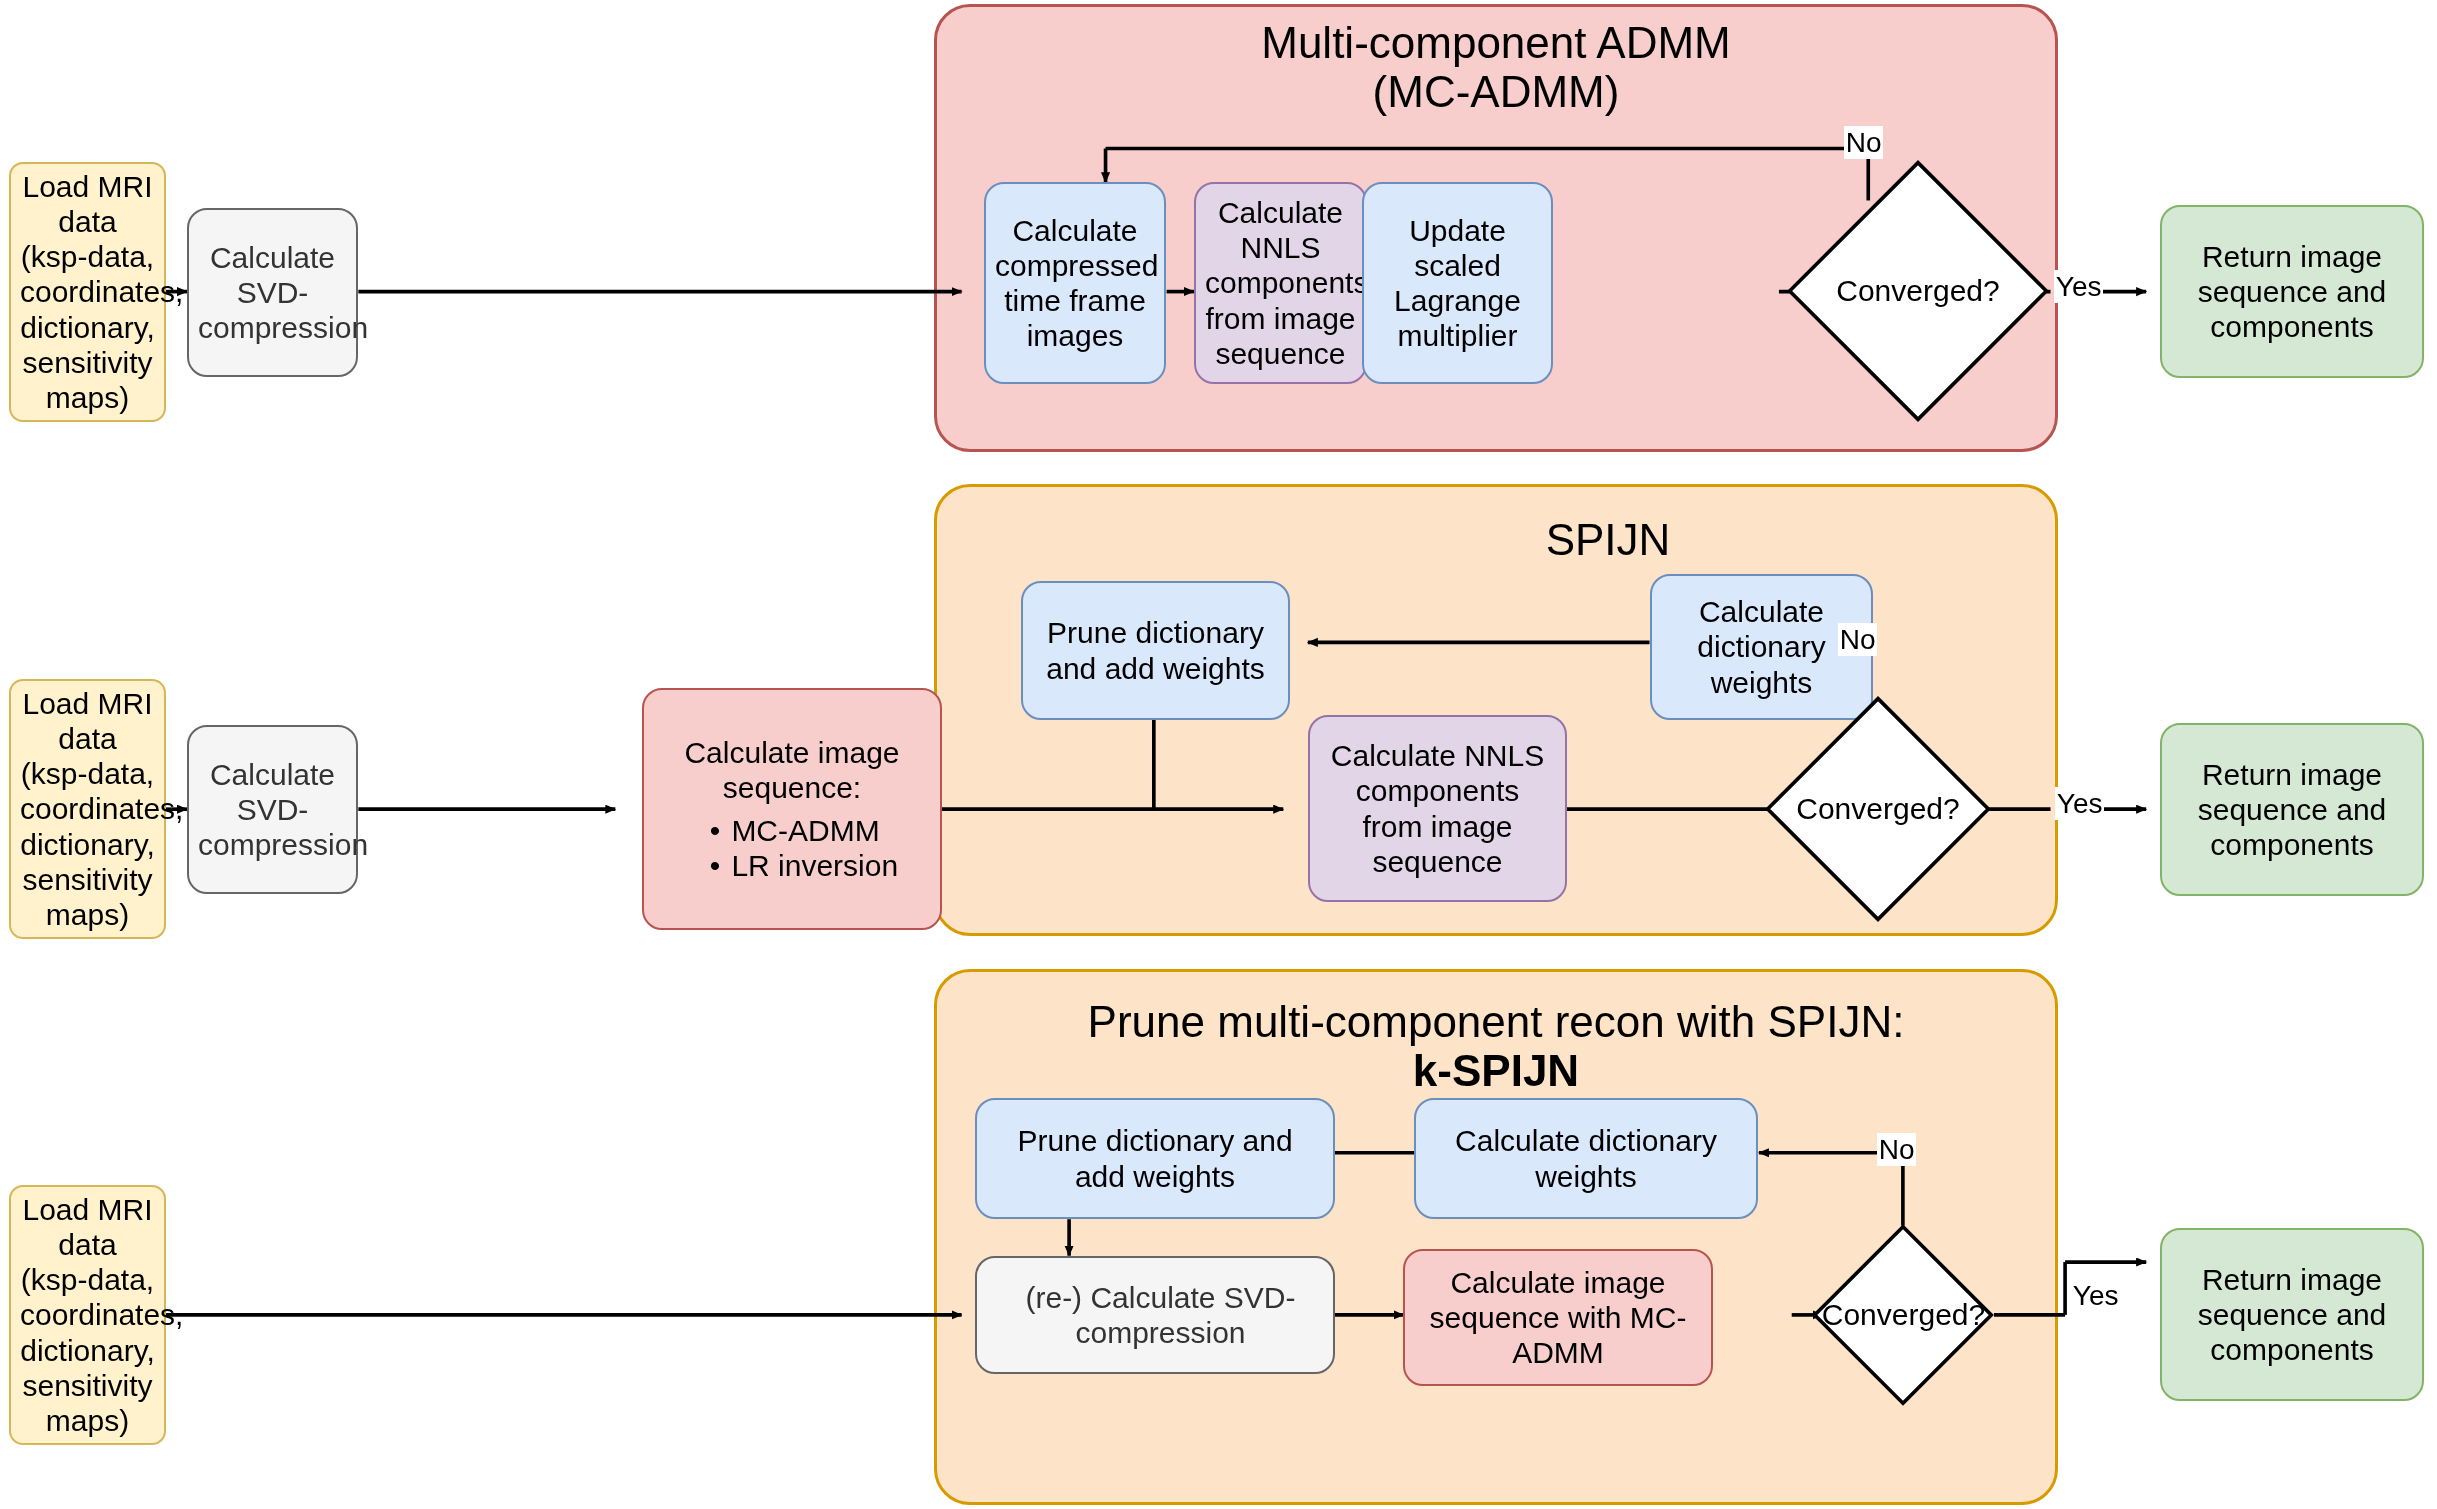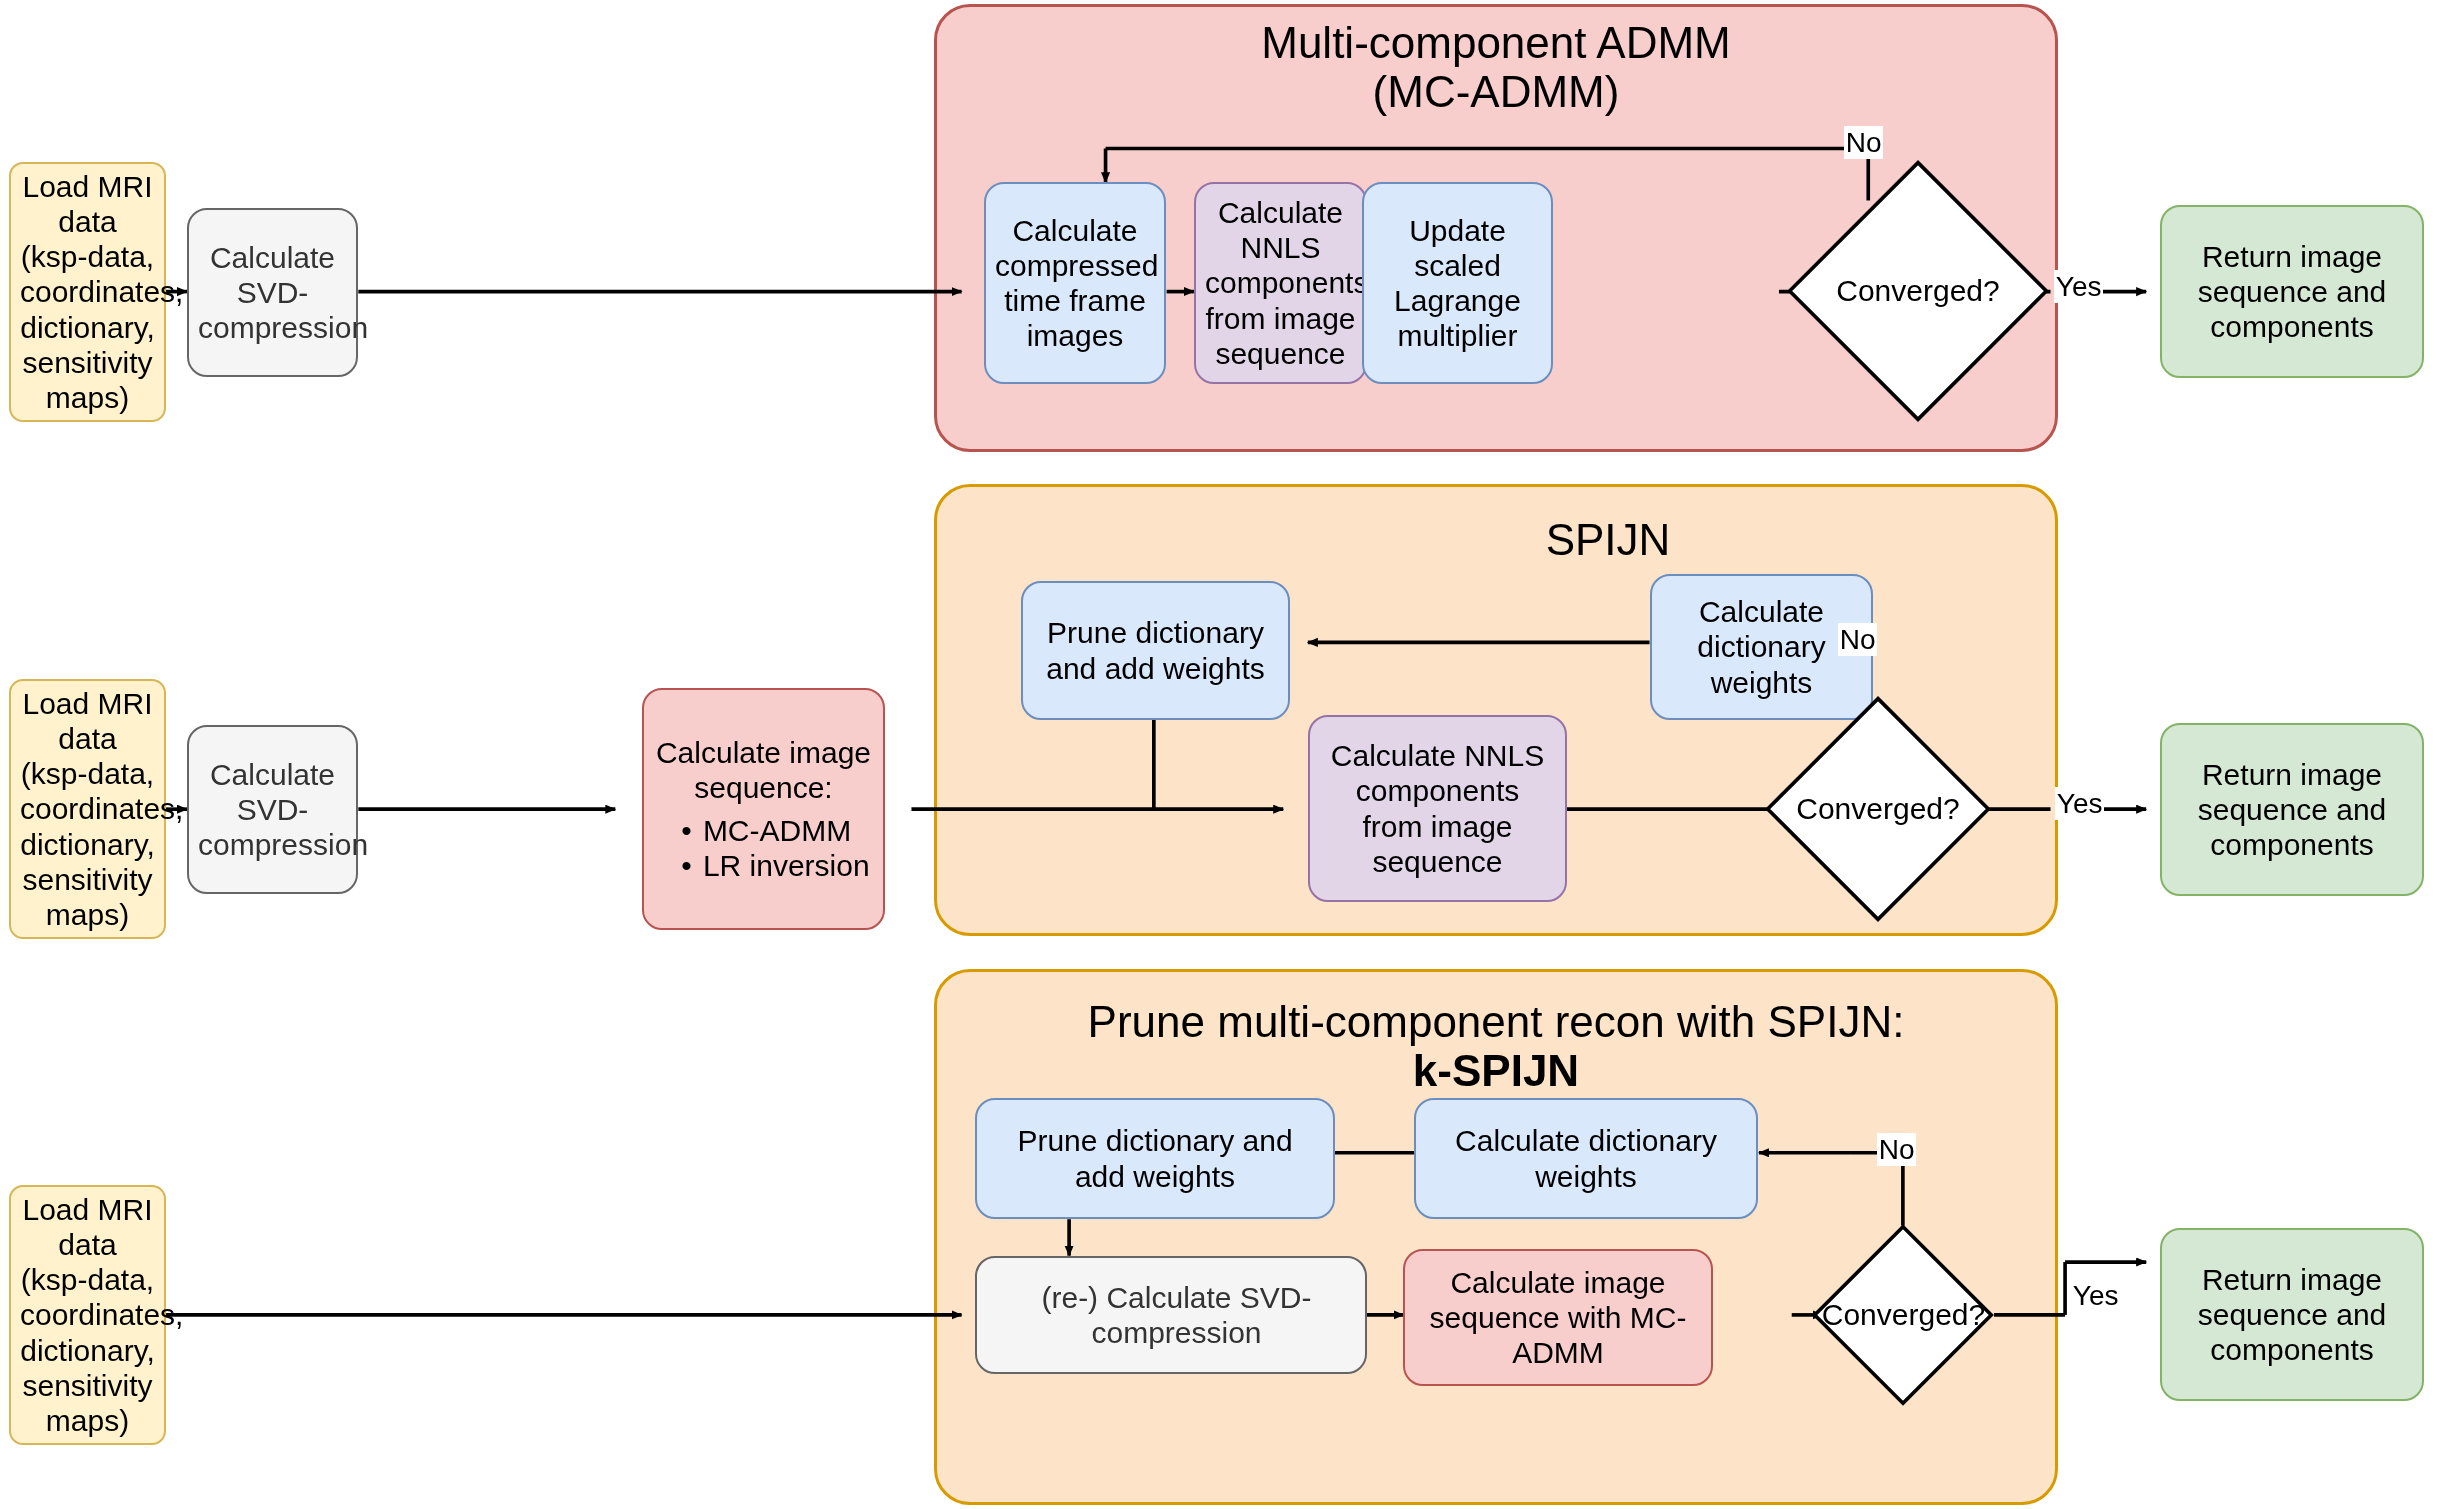--- a/index.html
+++ b/index.html
@@ -181,21 +181,21 @@
 coordinates,
 dictionary,
 sensitivity maps)</span>
   </div>
 
   <div class="node n-grey" style="left:187px;top:725px;width:171px;height:169px;">
     <span class="txt">Calculate SVD-
 compression</span>
   </div>
 
-  <div class="node n-red" style="left:642px;top:688px;width:243px;height:242px;flex-direction:column;gap:8px;">
+  <div class="node n-red" style="left:642px;top:688px;width:300px;height:242px;flex-direction:column;gap:8px;">
     <span class="hdr">Calculate image
 sequence:</span>
     <span class="bul">
       <span>MC-ADMM</span>
       <span>LR inversion</span>
     </span>
   </div>
 
   <div class="node n-blue" style="left:1021px;top:581px;width:269px;height:139px;">
     <span class="txt">Prune dictionary
@@ -245,21 +245,21 @@
   <div class="node n-blue" style="left:975px;top:1098px;width:360px;height:121px;align-items:center;">
     <span class="txt">Prune dictionary and
 add weights</span>
   </div>
 
   <div class="node n-blue" style="left:1414px;top:1098px;width:344px;height:121px;">
     <span class="txt">Calculate dictionary
 weights</span>
   </div>
 
-  <div class="node n-grey" style="left:975px;top:1256px;width:392px;height:118px;padding-left:20px;">
+  <div class="node n-grey" style="left:975px;top:1256px;width:360px;height:118px;padding-left:20px;">
     <span class="txt">(re-) Calculate SVD-
 compression</span>
   </div>
 
   <div class="node n-red" style="left:1403px;top:1249px;width:310px;height:137px;">
     <span class="txt">Calculate image
 sequence with MC-
 ADMM</span>
   </div>
 

